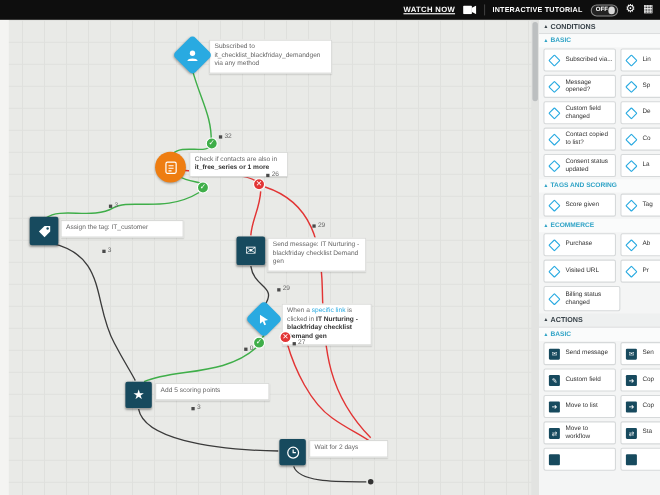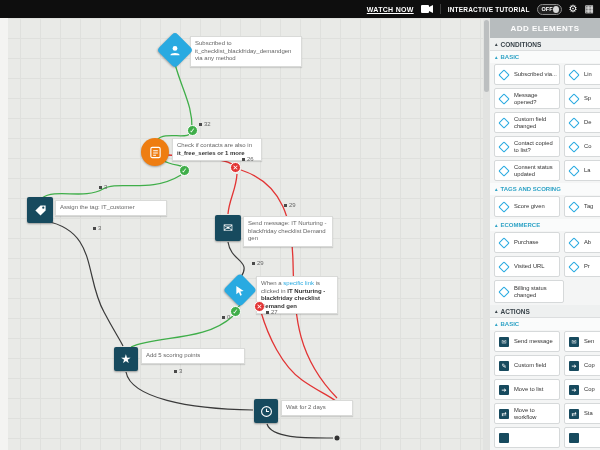--- a/index.html
+++ b/index.html
@@ -199,21 +199,20 @@
   <span class="count" style="left:266px; top:291px;">27</span>
   <span class="count" style="left:93px; top:207px;">3</span>
   <span class="count" style="left:174px; top:350px;">3</span>
 </div>
 
 <div class="canvas-scroll">
     <div class="thumb"></div>
   </div>
 
 <aside class="sidebar">
-  <div class="sb-header">ADD ELEMENTS</div>
 
   <div class="s-group-h">
     <span class="tri">▴</span>
     <span>CONDITIONS</span>
   </div>
   <div class="s-sub-h">
     <span class="tri">▴</span>
     <span>BASIC</span>
   </div>
 

